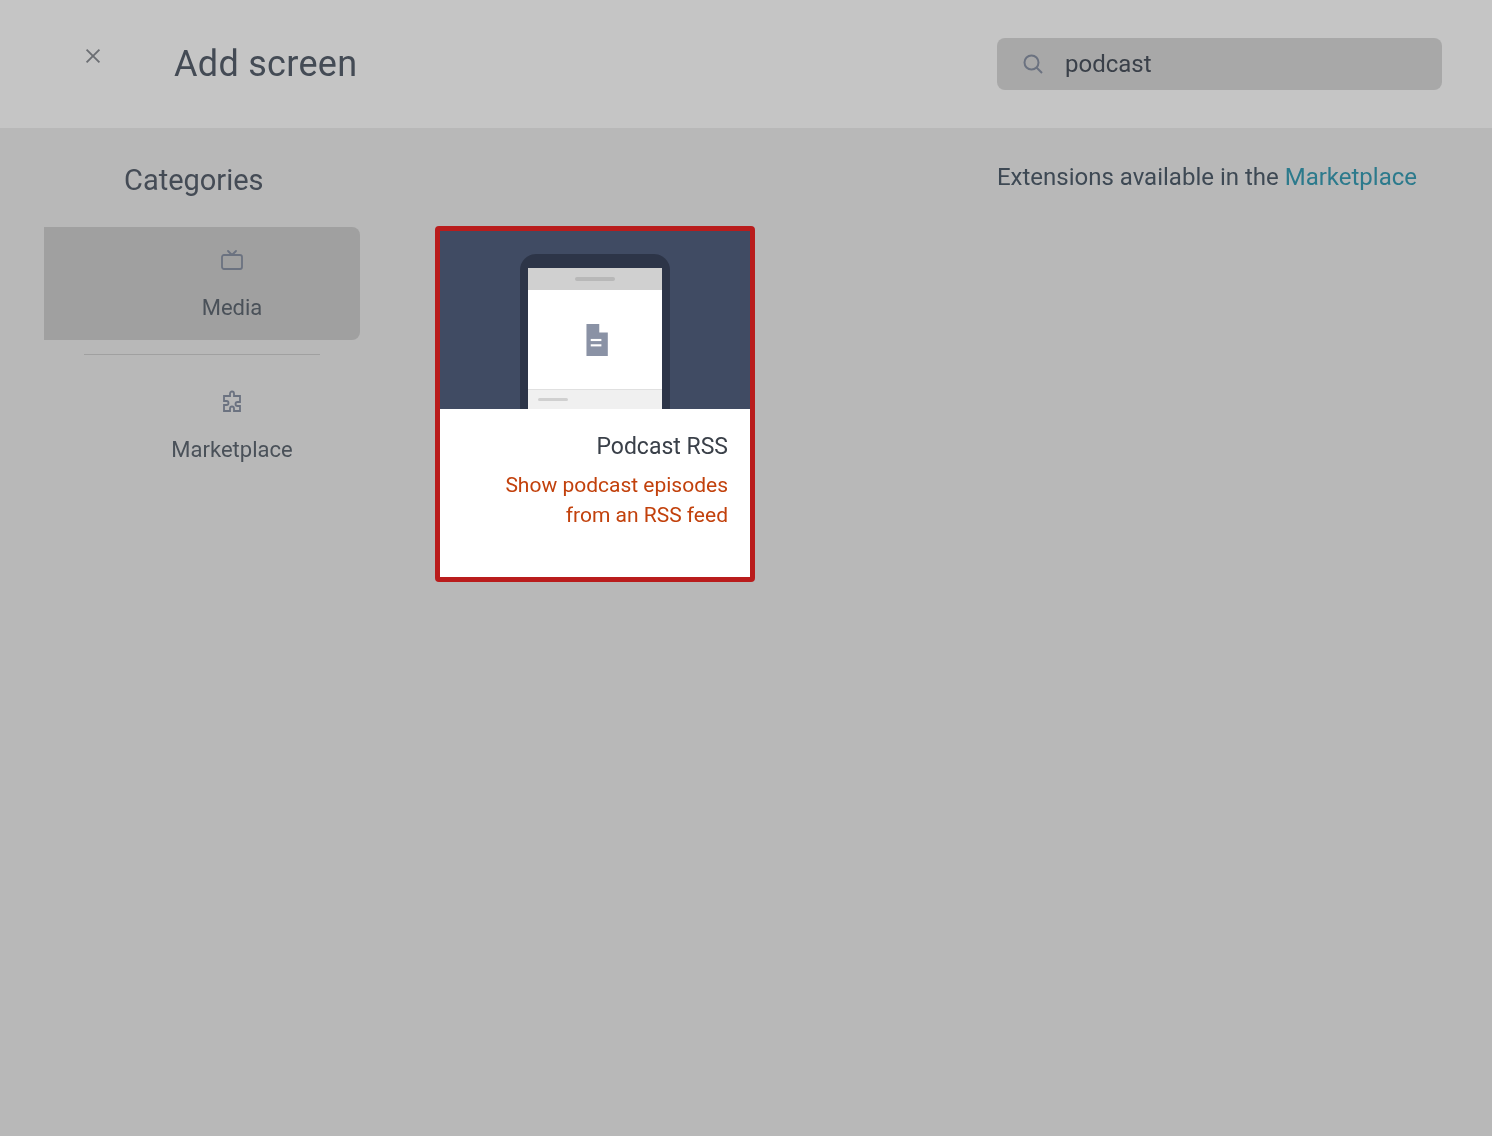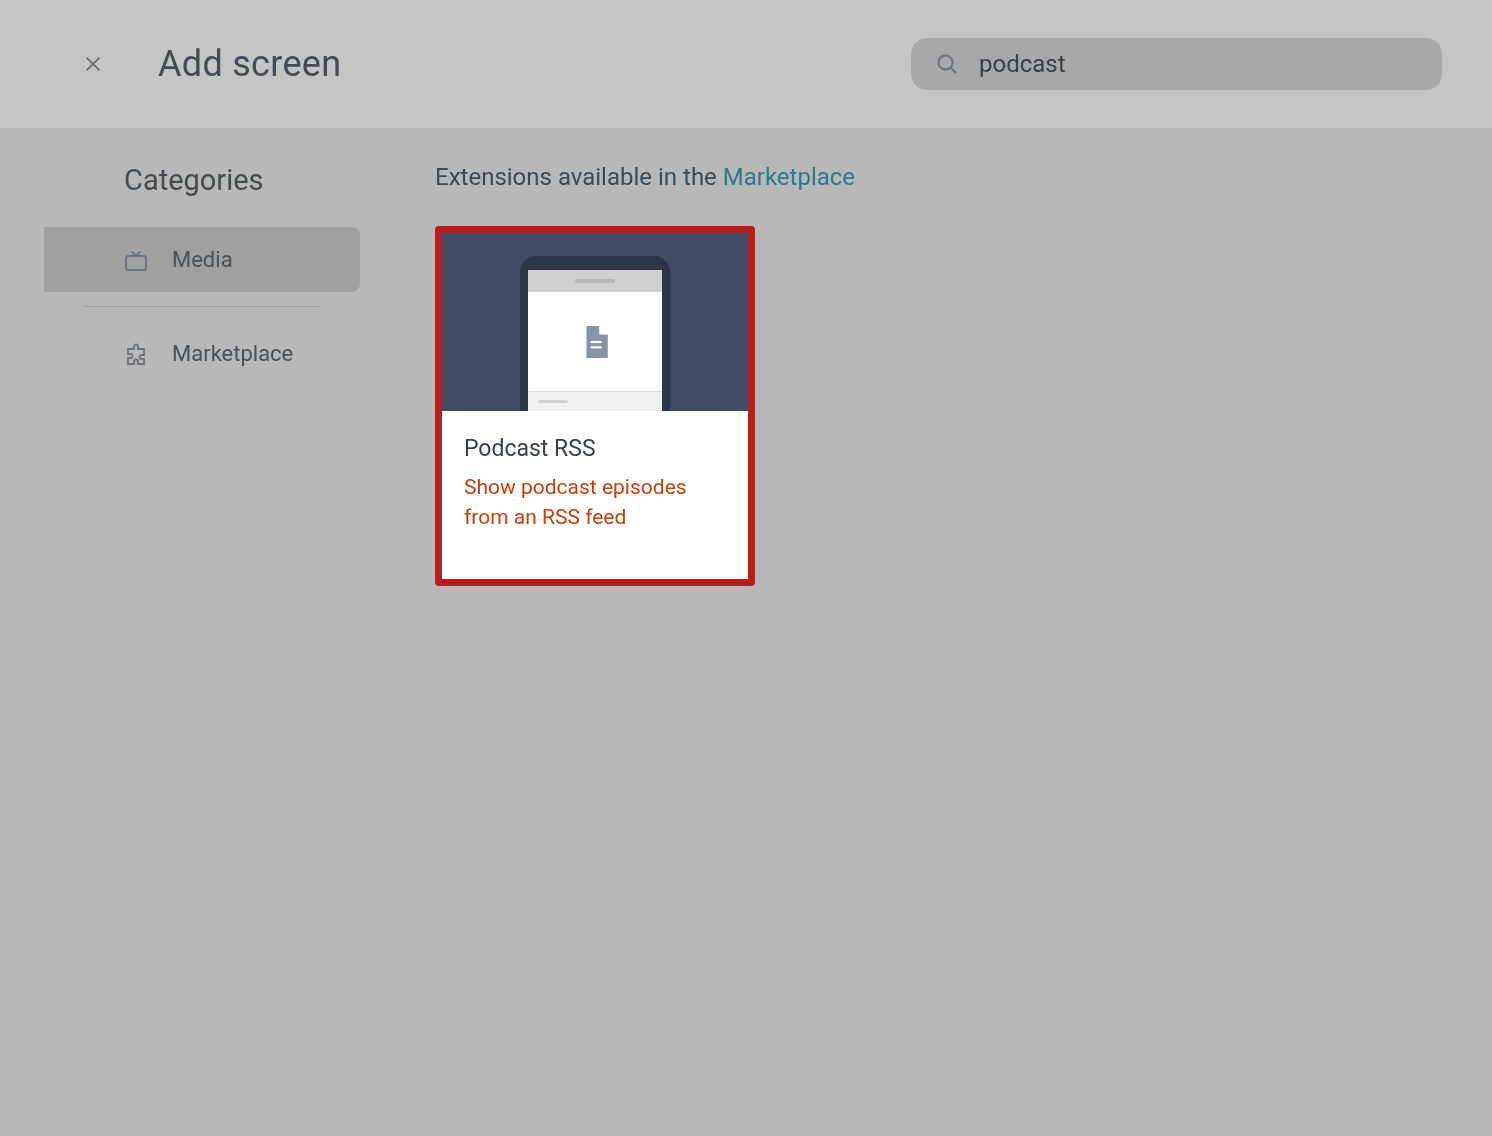--- a/index.html
+++ b/index.html
@@ -20,22 +20,21 @@
     .header {
       display: flex;
       align-items: center;
       padding: 38px 50px 38px 80px;
       justify-content: space-between;
       background: #c5c5c5;
     }
     
     .header-left {
       display: flex;
-      align-items: center;
-      gap: 52px;
+      gap: 68px;
     }
     
     .close-btn {
       width: 26px;
       height: 26px;
       display: flex;
       align-items: center;
       justify-content: center;
       cursor: pointer;
       color: #6b6e73;
@@ -50,23 +49,23 @@
       font-size: 36px;
       font-weight: 400;
       color: #444b55;
       letter-spacing: 0.3px;
     }
     
     .search-box {
       display: flex;
       align-items: center;
       background: #a8a8a8;
-      border-radius: 16px;
+      border-radius: 8px;
       padding: 12px 24px;
-      width: 531px;
+      width: 445px;
       gap: 20px;
     }
     
     .search-icon {
       color: #6b7280;
       flex-shrink: 0;
     }
     
     .search-icon svg {
       width: 24px;
@@ -103,20 +102,21 @@
       margin-bottom: 30px;
     }
     
     .sidebar-item {
       display: flex;
       align-items: center;
       gap: 24px;
       padding: 20px 20px 20px 80px;
       cursor: pointer;
       color: #4a5159;
+      flex-direction: column;
     }
     
     .sidebar-item.active {
       background: #a0a0a0;
       border-radius: 0 8px 8px 0;
     }
     
     .sidebar-item-icon {
       width: 24px;
       height: 24px;
@@ -136,36 +136,37 @@
     
     .sidebar-divider {
       border: none;
       border-top: 1px solid #a0a0a0;
       margin: 14px 40px 14px 40px;
     }
     
     .main {
       flex: 1;
       padding: 35px 75px;
+      text-align: right;
     }
     
     .main-heading {
       font-size: 24px;
       font-weight: 400;
       color: #3e4954;
       margin-bottom: 35px;
     }
     
     .marketplace-link {
       color: #2c7a8c;
     }
     
     .card {
       width: 320px;
-      border: 7px solid #b91c1c;
+      border: 5px solid #b91c1c;
       border-radius: 4px;
       background: #ffffff;
       cursor: pointer;
       overflow: hidden;
     }
     
     .card-preview {
       height: 178px;
       background: #404b63;
       position: relative;

